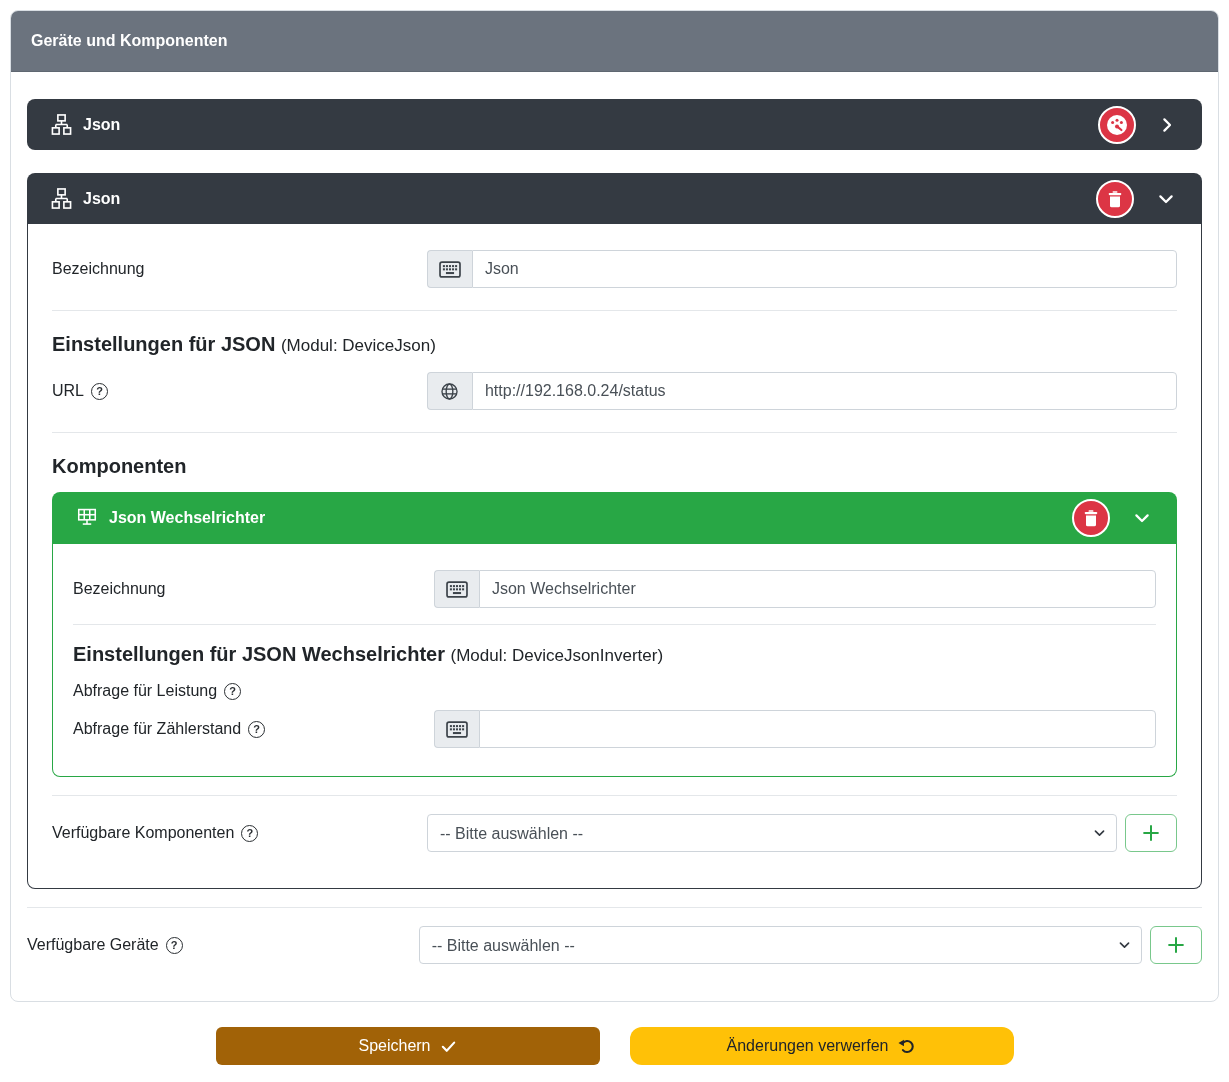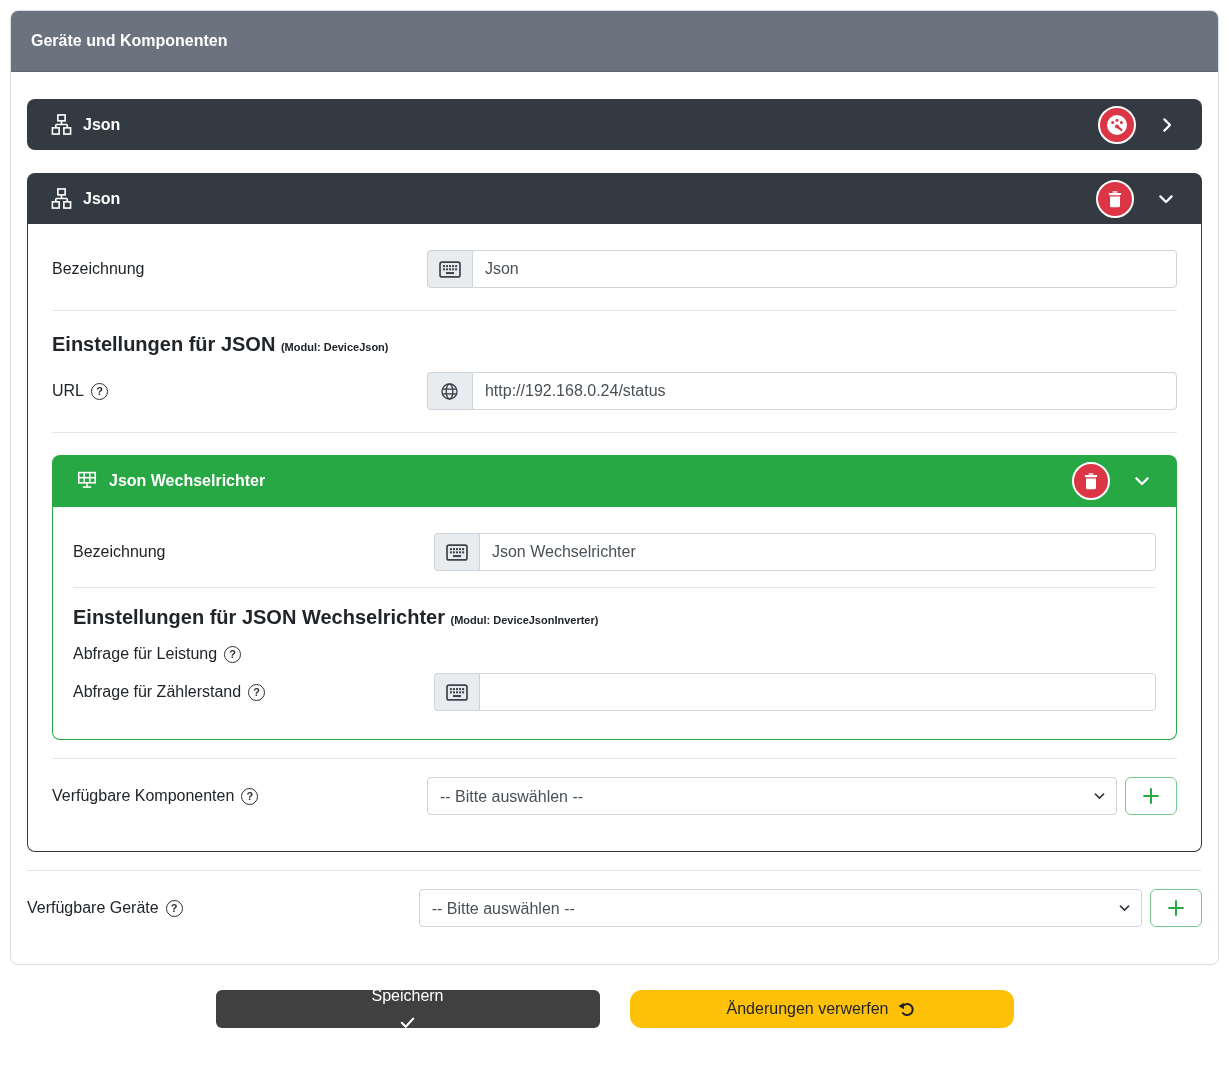--- a/index.html
+++ b/index.html
@@ -59,21 +59,21 @@
     padding:0 12px; font-size:16px; color:#495057; width:100%;
     font-family:inherit; outline:none; background:#fff;
   }
   .help {
     width:17px; height:17px; min-width:17px; border:1.6px solid #2b2f33; border-radius:50%;
     display:inline-flex; align-items:center; justify-content:center;
     font-size:11px; font-weight:bold; color:#2b2f33; cursor:pointer;
   }
   hr.div { border:none; border-top:1px solid #e4e7ea; margin:22px 0; }
   .section-heading { font-size:20px; font-weight:bold; color:#212529; margin-bottom:16px; }
-  .section-heading .module { font-weight:bold; font-size:11px; }
+  .section-heading .module { font-weight:normal; font-size:17px; }
   .sub-heading { font-size:20px; font-weight:bold; margin-bottom:14px; }
 
   
   .green-panel { margin-top:0; }
   .green-bar {
     background:#28a745; color:#fff; height:52px; border-radius:8px 8px 0 0;
     display:flex; align-items:center; gap:11px;
     padding:0 25px 0 24px; font-weight:bold; font-size:16px; cursor:pointer;
   }
   .green-panel-body {
@@ -98,21 +98,21 @@
     display:flex; align-items:center; justify-content:center; cursor:pointer;
   }
 
   
   .footer-actions { display:flex; justify-content:center; gap:30px; margin-top:25px; }
   .btn {
     width:384px; height:38px; border:none; border-radius:6px;
     font-size:16px; font-family:inherit; cursor:pointer;
     display:flex; align-items:center; justify-content:center; gap:9px;
   }
-  .btn-save { background:#404040; color:#fff;flex-direction:column; }
+  .btn-save { background:#a16207; color:#fff; }
   .btn-discard { background:#ffc107; color:#212529;border-radius:12px; }
 
   svg { display:block; }
 </style>
 </head>
 <body>
 
 <div class="card">
   <div class="card-header">
     <span>Geräte und Komponenten</span>
@@ -232,20 +232,21 @@
                   <line x1="3" y1="15" x2="21" y2="15"></line>
                 </svg>
               </span>
               <input class="text-input" type="text" value="http://192.168.0.24/status" style="">
             </div>
           </div>
         </div>
 
         <hr class="div">
 
+        <div class="sub-heading">Komponenten</div>
 
         <div class="green-panel">
           <div class="green-bar">
             <span>
               <svg width="22" height="22" viewBox="0 0 24 24" fill="none" stroke="#fff" stroke-width="1.7">
                 <rect x="3" y="2.8" width="18" height="11.2"></rect>
                 <line x1="9" y1="2.8" x2="9" y2="14"></line>
                 <line x1="15" y1="2.8" x2="15" y2="14"></line>
                 <line x1="3" y1="8.4" x2="21" y2="8.4"></line>
                 <line x1="12" y1="14" x2="12" y2="18.6"></line>

